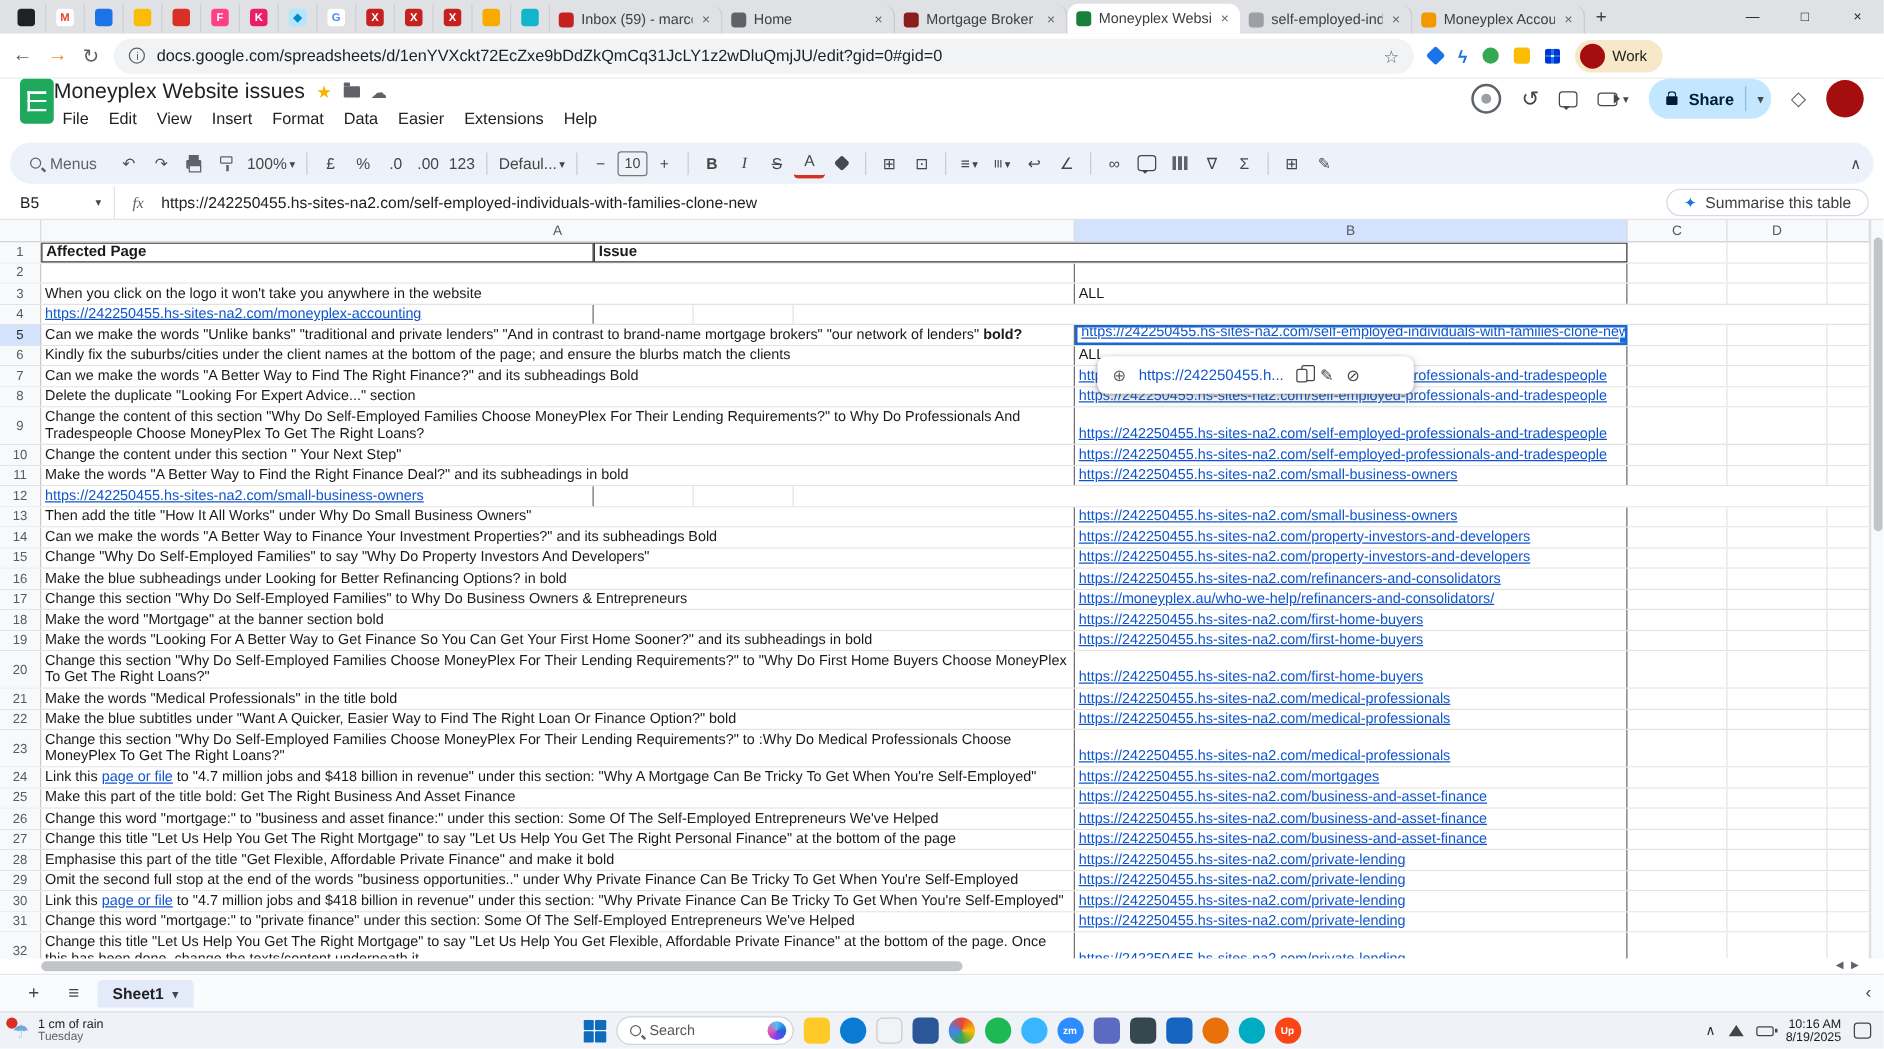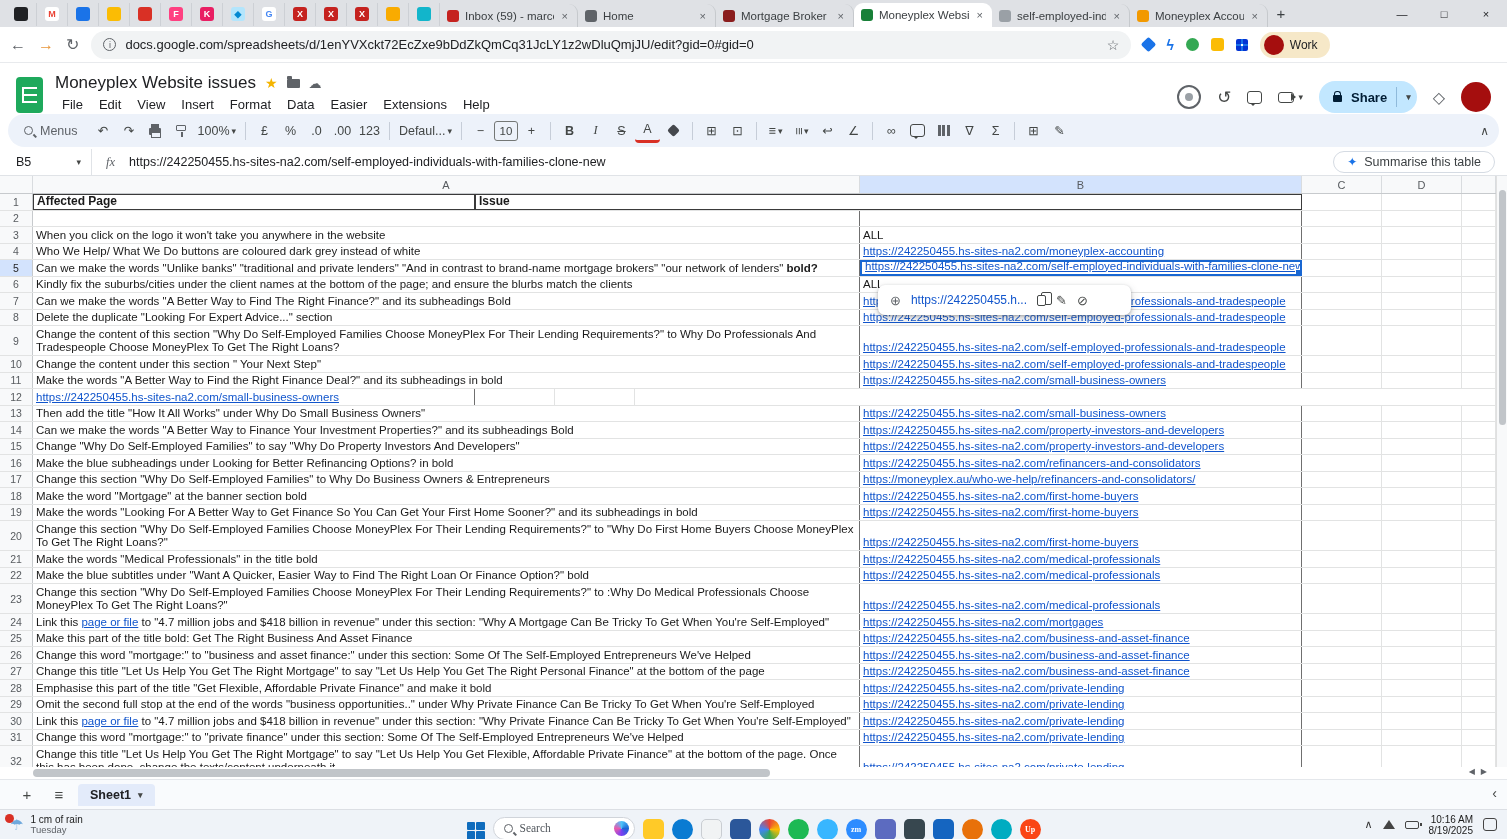--- a/index.html
+++ b/index.html
@@ -32,21 +32,21 @@
   .extrow { display:flex; align-items:center; gap:12px; }
   .ext-diamond { width:11px; height:11px; background:#1a73e8; transform:rotate(45deg); border-radius:2px; }
   .ext-bolt { color:#1a73e8; font-size:14px; font-weight:bold; }
   .ext-circle { width:13px; height:13px; border-radius:50%; background:#34a853; }
   .ext-square { width:13px; height:13px; border-radius:3px; background:#fbbc04; }
   .ext-grid { width:12px; height:12px; background:linear-gradient(#1a73e8 0 5px,transparent 5px 7px,#1a73e8 7px 12px), linear-gradient(90deg,#1a73e8 0 5px,transparent 5px 7px,#1a73e8 7px 12px); background-blend-mode:multiply; border-radius:2px; }
   .profilechip { display:flex; align-items:center; gap:6px; background:#f6e8c8; border-radius:14px; padding:3px 12px 3px 4px; font-size:12px; color:#202124; }
   .avatar-s { width:20px; height:20px; border-radius:50%; background:#a50e0e; }
 
   
-  .appheader { position:absolute; top:63px; left:0; width:100%; height:50px; display:flex; align-items:flex-end; padding:0 16px; gap:12px; background:#fff; }
+  .appheader { position:absolute; top:63px; left:0; width:100%; height:50px; display:flex; align-items:flex-start; padding:0 16px; background:#fff; }
   .slogo { width:27px; height:36px; border-radius:4px; background:#1ea95c; position:relative; flex:none; }
   .slogo::after { content:''; position:absolute; left:6px; top:10px; width:15px; height:16px; background:
      linear-gradient(#fff 0 2px,transparent 2px 7px,#fff 7px 9px,transparent 9px 14px,#fff 14px 16px),
      linear-gradient(90deg,#fff 0 2px,transparent 2px 16px); }
   .titleblock { display:flex; flex-direction:column; }
   .titlerow { display:flex; align-items:center; gap:9px; font-size:17px; color:#202124; }
   .star-y { color:#f4b400; font-size:14px; }
   .icon-folder { width:13px; height:9px; background:#5f6368; border-radius:1px; position:relative; }
   .icon-folder::before { content:''; position:absolute; top:-2.5px; left:0; width:5px; height:2.5px; background:#5f6368; border-radius:1px 1px 0 0; }
   .cloud { color:#5f6368; font-size:13px; }
@@ -132,21 +132,21 @@
   .sheettab { display:flex; align-items:center; gap:7px; background:#e3ebfa; border-radius:4px 4px 0 0; padding:4px 12px; font-size:12.5px; font-weight:bold; color:#202124; }
   .panel-toggle { position:absolute; right:10px; top:785px; color:#444746; font-size:14px; }
 
   
   .taskbar { position:absolute; top:809px; left:0; width:100%; height:30px; background:#eff3f8; border-top:1px solid #dcdfe4; display:flex; align-items:center; }
   .weather { display:flex; align-items:center; gap:7px; padding-left:10px; width:230px; }
   .wicon { position:relative; font-size:15px; color:#6ea8dc; }
   .wbadge { position:absolute; top:-2px; left:-5px; width:9px; height:9px; background:#d93025; border-radius:50%; }
   .wtxt .l1 { font-size:10px; color:#1a1a1a; line-height:11px; }
   .wtxt .l2 { font-size:9.5px; color:#5f6368; line-height:10px; }
-  .tb-center { position:absolute; left:50%; transform:translateX(-50%); display:flex; align-items:flex-end; gap:8px; height:30px;font-family:Liberation Serif, serif; }
+  .tb-center { position:absolute; left:50%; transform:translateX(-50%); display:flex; align-items:center; gap:8px; height:30px; }
   .start { width:18px; height:18px; display:grid; grid-template-columns:1fr 1fr; grid-template-rows:1fr 1fr; gap:1.5px; }
   .start i { background:#0f6cbd; border-radius:1px; }
   .searchpill { height:23px; background:#fff; border:1px solid #d0d4da; border-radius:12px; display:flex; align-items:center; gap:7px; padding:0 5px 0 10px; width:142px; font-size:11.5px; color:#51575d; }
   .copilot { width:15px; height:15px; border-radius:50%; background:conic-gradient(#4ec3fa,#1b66d6,#7a3ff2,#e85aad,#4ec3fa); margin-left:auto; }
   .appicon { width:21px; height:21px; border-radius:5px; display:flex; align-items:center; justify-content:center; font-size:8px; color:#fff; font-weight:bold; flex:none; }
   .appicon.round { border-radius:50%; }
   .tb-right { margin-left:auto; display:flex; align-items:center; gap:10px; padding-right:10px; }
   .trayg { color:#333; font-size:11px; }
   .wifi { width:0; height:0; border-left:6px solid transparent; border-right:6px solid transparent; border-bottom:9px solid #444; }
   .battery { width:14px; height:8px; border:1.5px solid #444; border-radius:2px; position:relative; }
@@ -433,23 +433,20 @@
         </div>
     <div class="c b wb">
           <span class="txt">ALL</span>
         </div>
     <div class="c wc"></div>
     <div class="c wd"></div>
     <div class="c we"></div>
   </div>
       <div class="row r16">
     <div class="c num wnum">4</div>
-    <div class="c a wa">
-          <span class="txt">Who We Help/ What We Do buttons are coloured dark grey instead of white</span>
-        </div>
     <div class="c b wb">
           <span class="txt blink">https://242250455.hs-sites-na2.com/moneyplex-accounting</span>
         </div>
     <div class="c wc"></div>
     <div class="c wd"></div>
     <div class="c we"></div>
   </div>
       <div class="row r16">
     <div class="c num wnum sel">5</div>
     <div class="c a wa">

